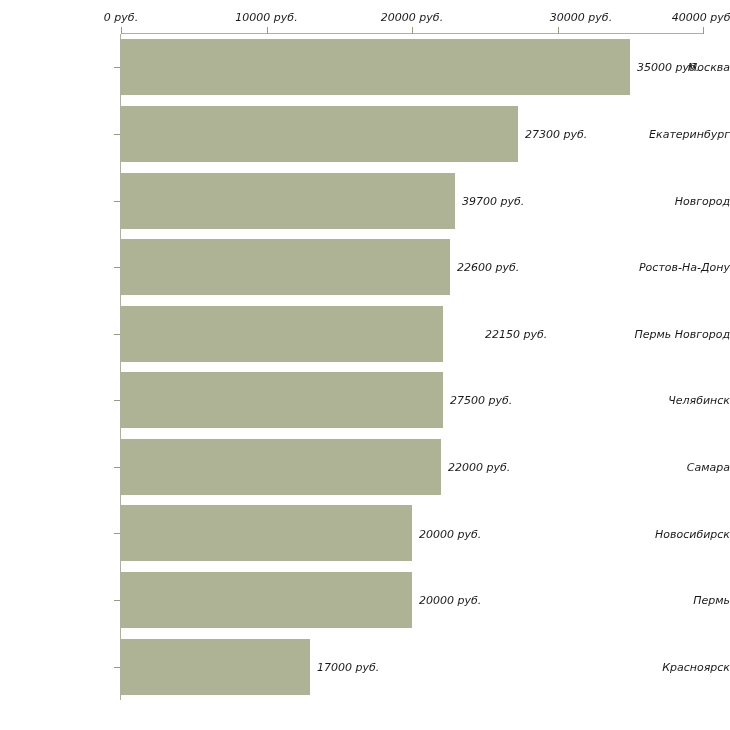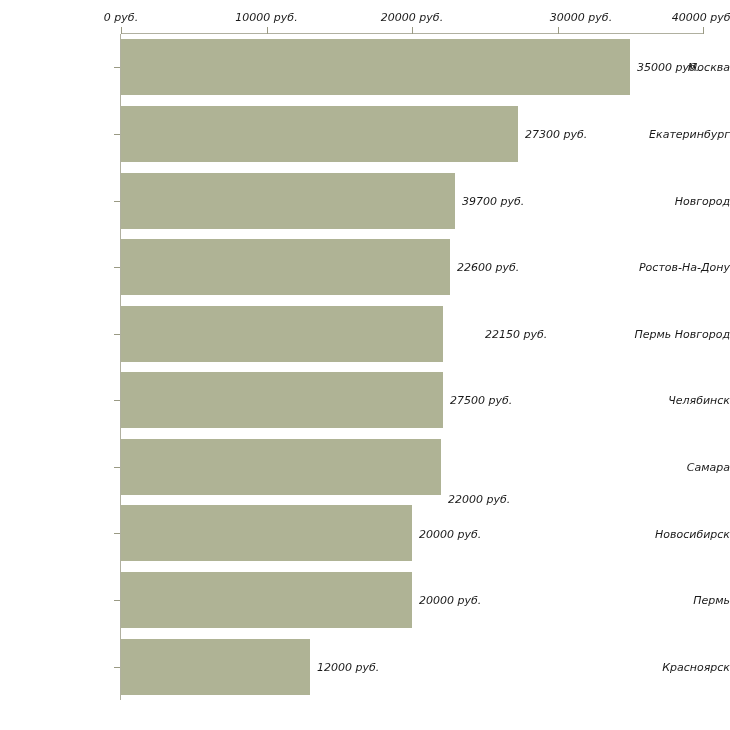--- a/index.html
+++ b/index.html
@@ -144,22 +144,22 @@
       <div class="bar-value-label" style="left: 525px; top: 133.9px;">27300 руб.</div>
       <div class="bar" title="Волгоград" style="top: 173px; height: 56px; width: 334px; background: rgb(175, 179, 149);"></div>
       <div class="bar-value-label" style="left: 462px; top: 200.5px;">39700 руб.</div>
       <div class="bar" title="Ростов-На-Дону" style="top: 239px; height: 56px; width: 329px; background: rgb(175, 179, 149);"></div>
       <div class="bar-value-label" style="left: 457px; top: 267.1px;">22600 руб.</div>
       <div class="bar" title="Нижний Новгород" style="top: 306px; height: 56px; width: 322px; background: rgb(175, 179, 149);"></div>
       <div class="bar-value-label" style="left: 450px; top: 333.7px; margin-left: 35px;">22150 руб.</div>
       <div class="bar" title="Челябинск" style="top: 372px; height: 56px; width: 322px; background: rgb(175, 179, 149);"></div>
       <div class="bar-value-label" style="left: 450px; top: 400.3px;">27500 руб.</div>
       <div class="bar" title="Самара" style="top: 439px; height: 56px; width: 320px; background: rgb(175, 179, 149);"></div>
-      <div class="bar-value-label" style="left: 448px; top: 466.9px; margin-top: 32px;">22000 руб.</div>
+      <div class="bar-value-label" style="left: 448px; top: 466.9px;">22000 руб.</div>
       <div class="bar" title="Новосибирск" style="top: 505px; height: 56px; width: 291px; background: rgb(175, 179, 149);"></div>
       <div class="bar-value-label" style="left: 419px; top: 533.5px;">20000 руб.</div>
       <div class="bar" title="Пермь" style="top: 572px; height: 56px; width: 291px; background: rgb(175, 179, 149);"></div>
       <div class="bar-value-label" style="left: 419px; top: 600.1px;">20000 руб.</div>
       <div class="bar" title="Красноярск" style="top: 639px; height: 56px; width: 189px; background: rgb(175, 179, 149);"></div>
-      <div class="bar-value-label" style="left: 317px; top: 666.7px;">12000 руб.</div>
+      <div class="bar-value-label" style="left: 317px; top: 666.7px;">17000 руб.</div>
     </div>
 
 </div>
 
 </body></html>

